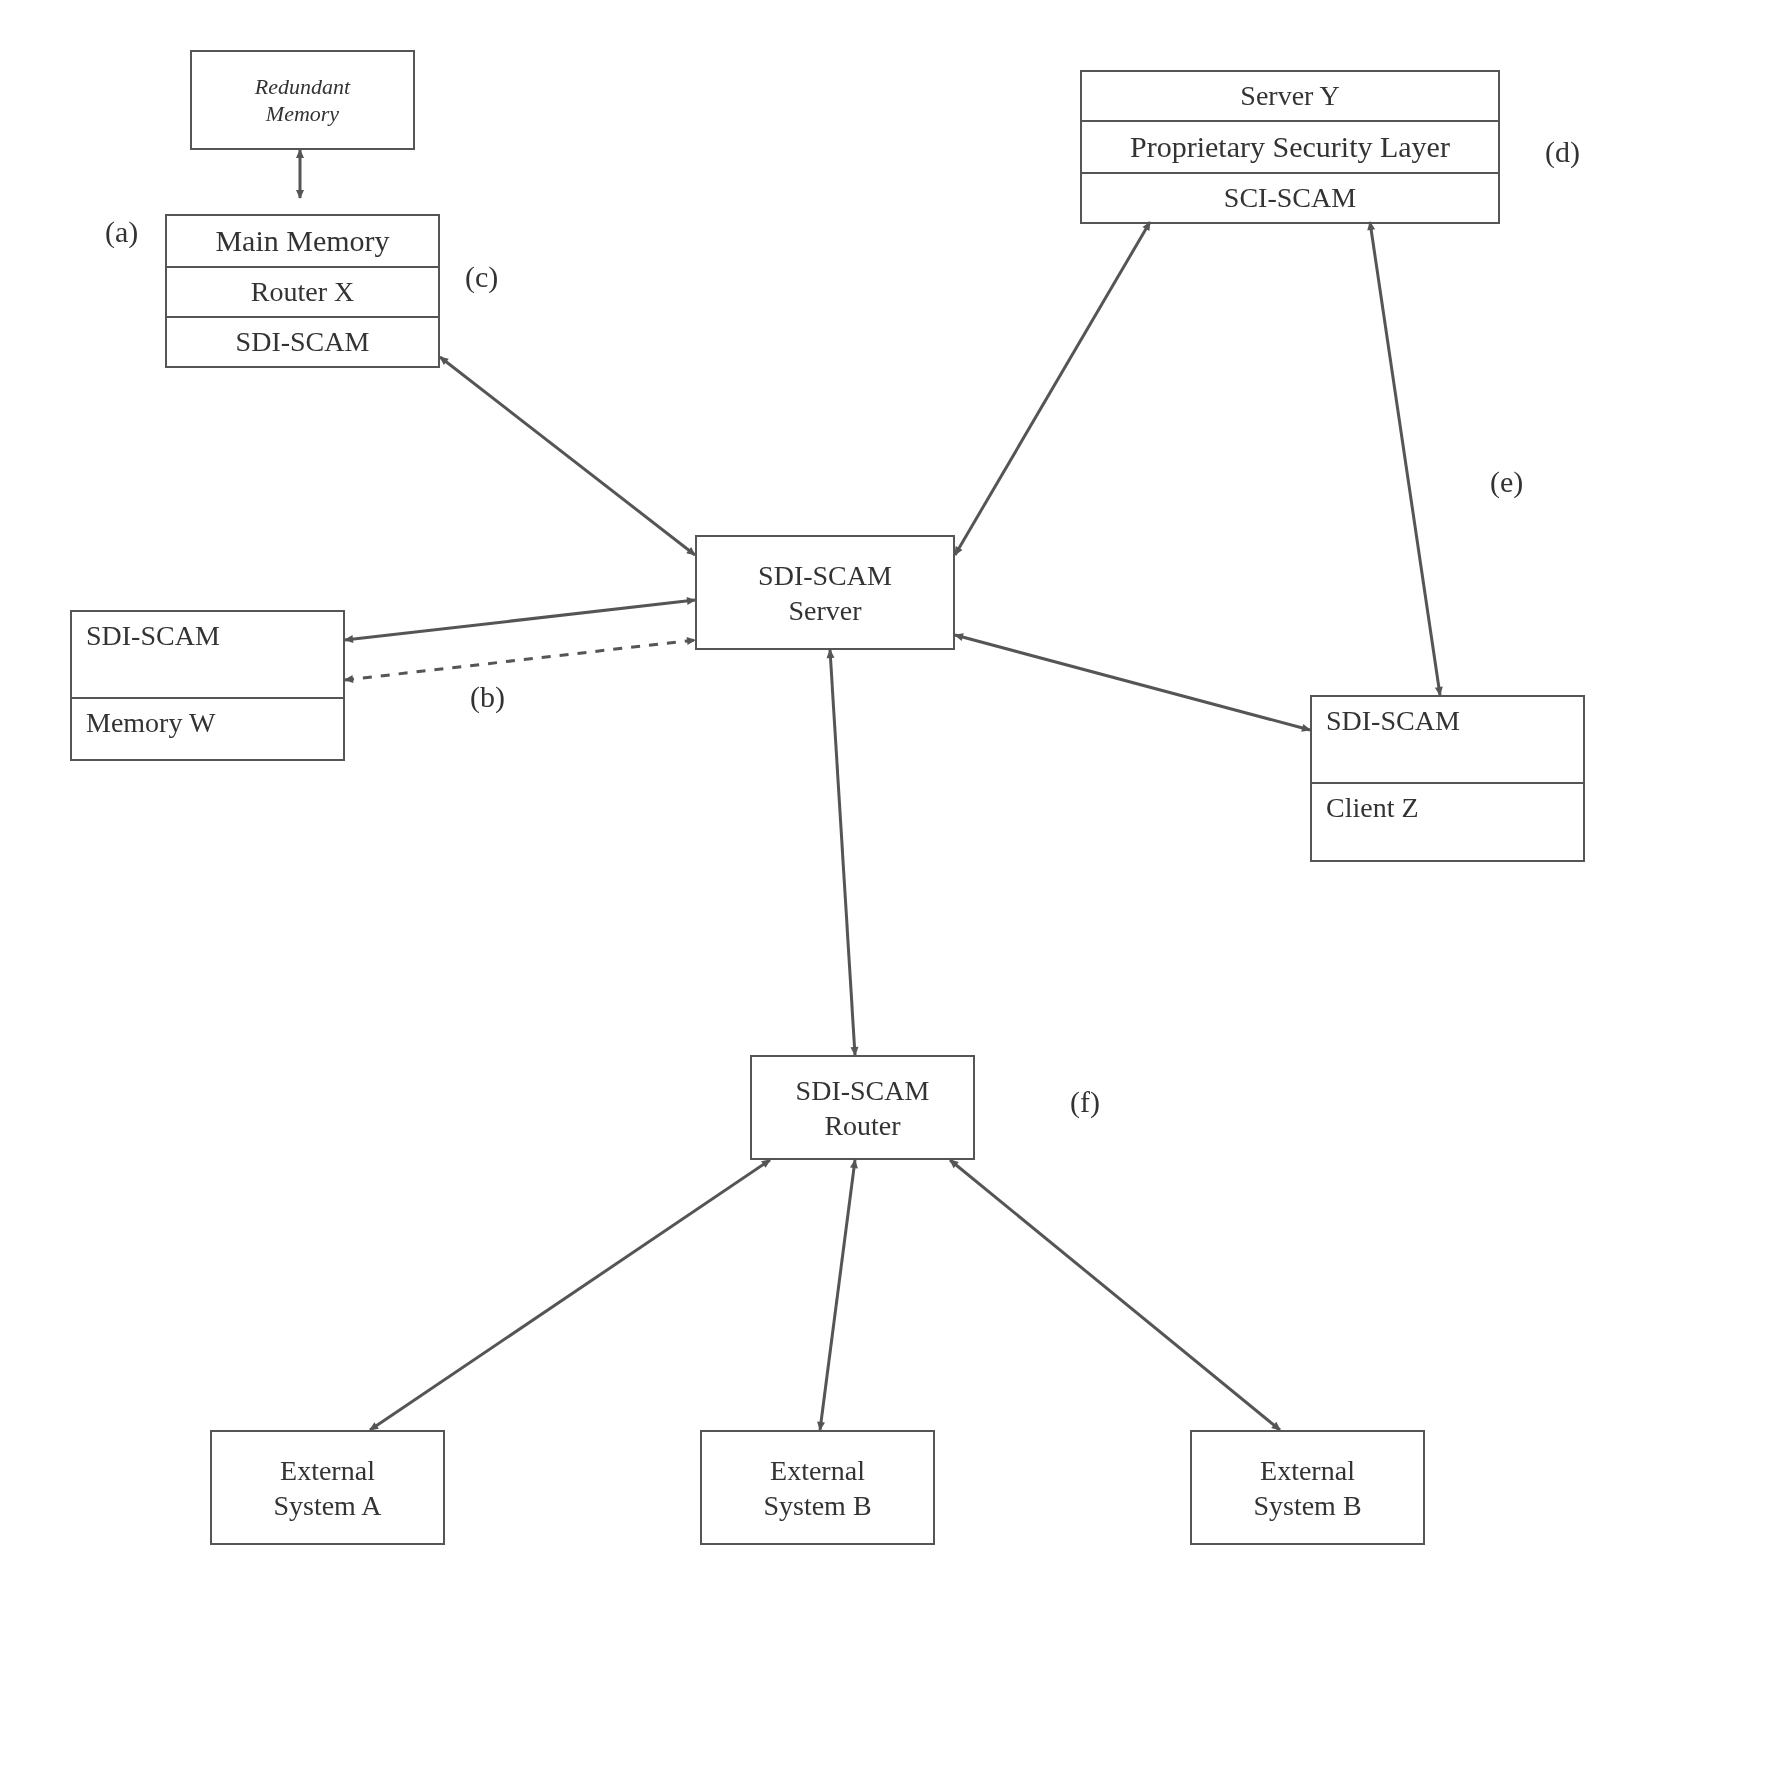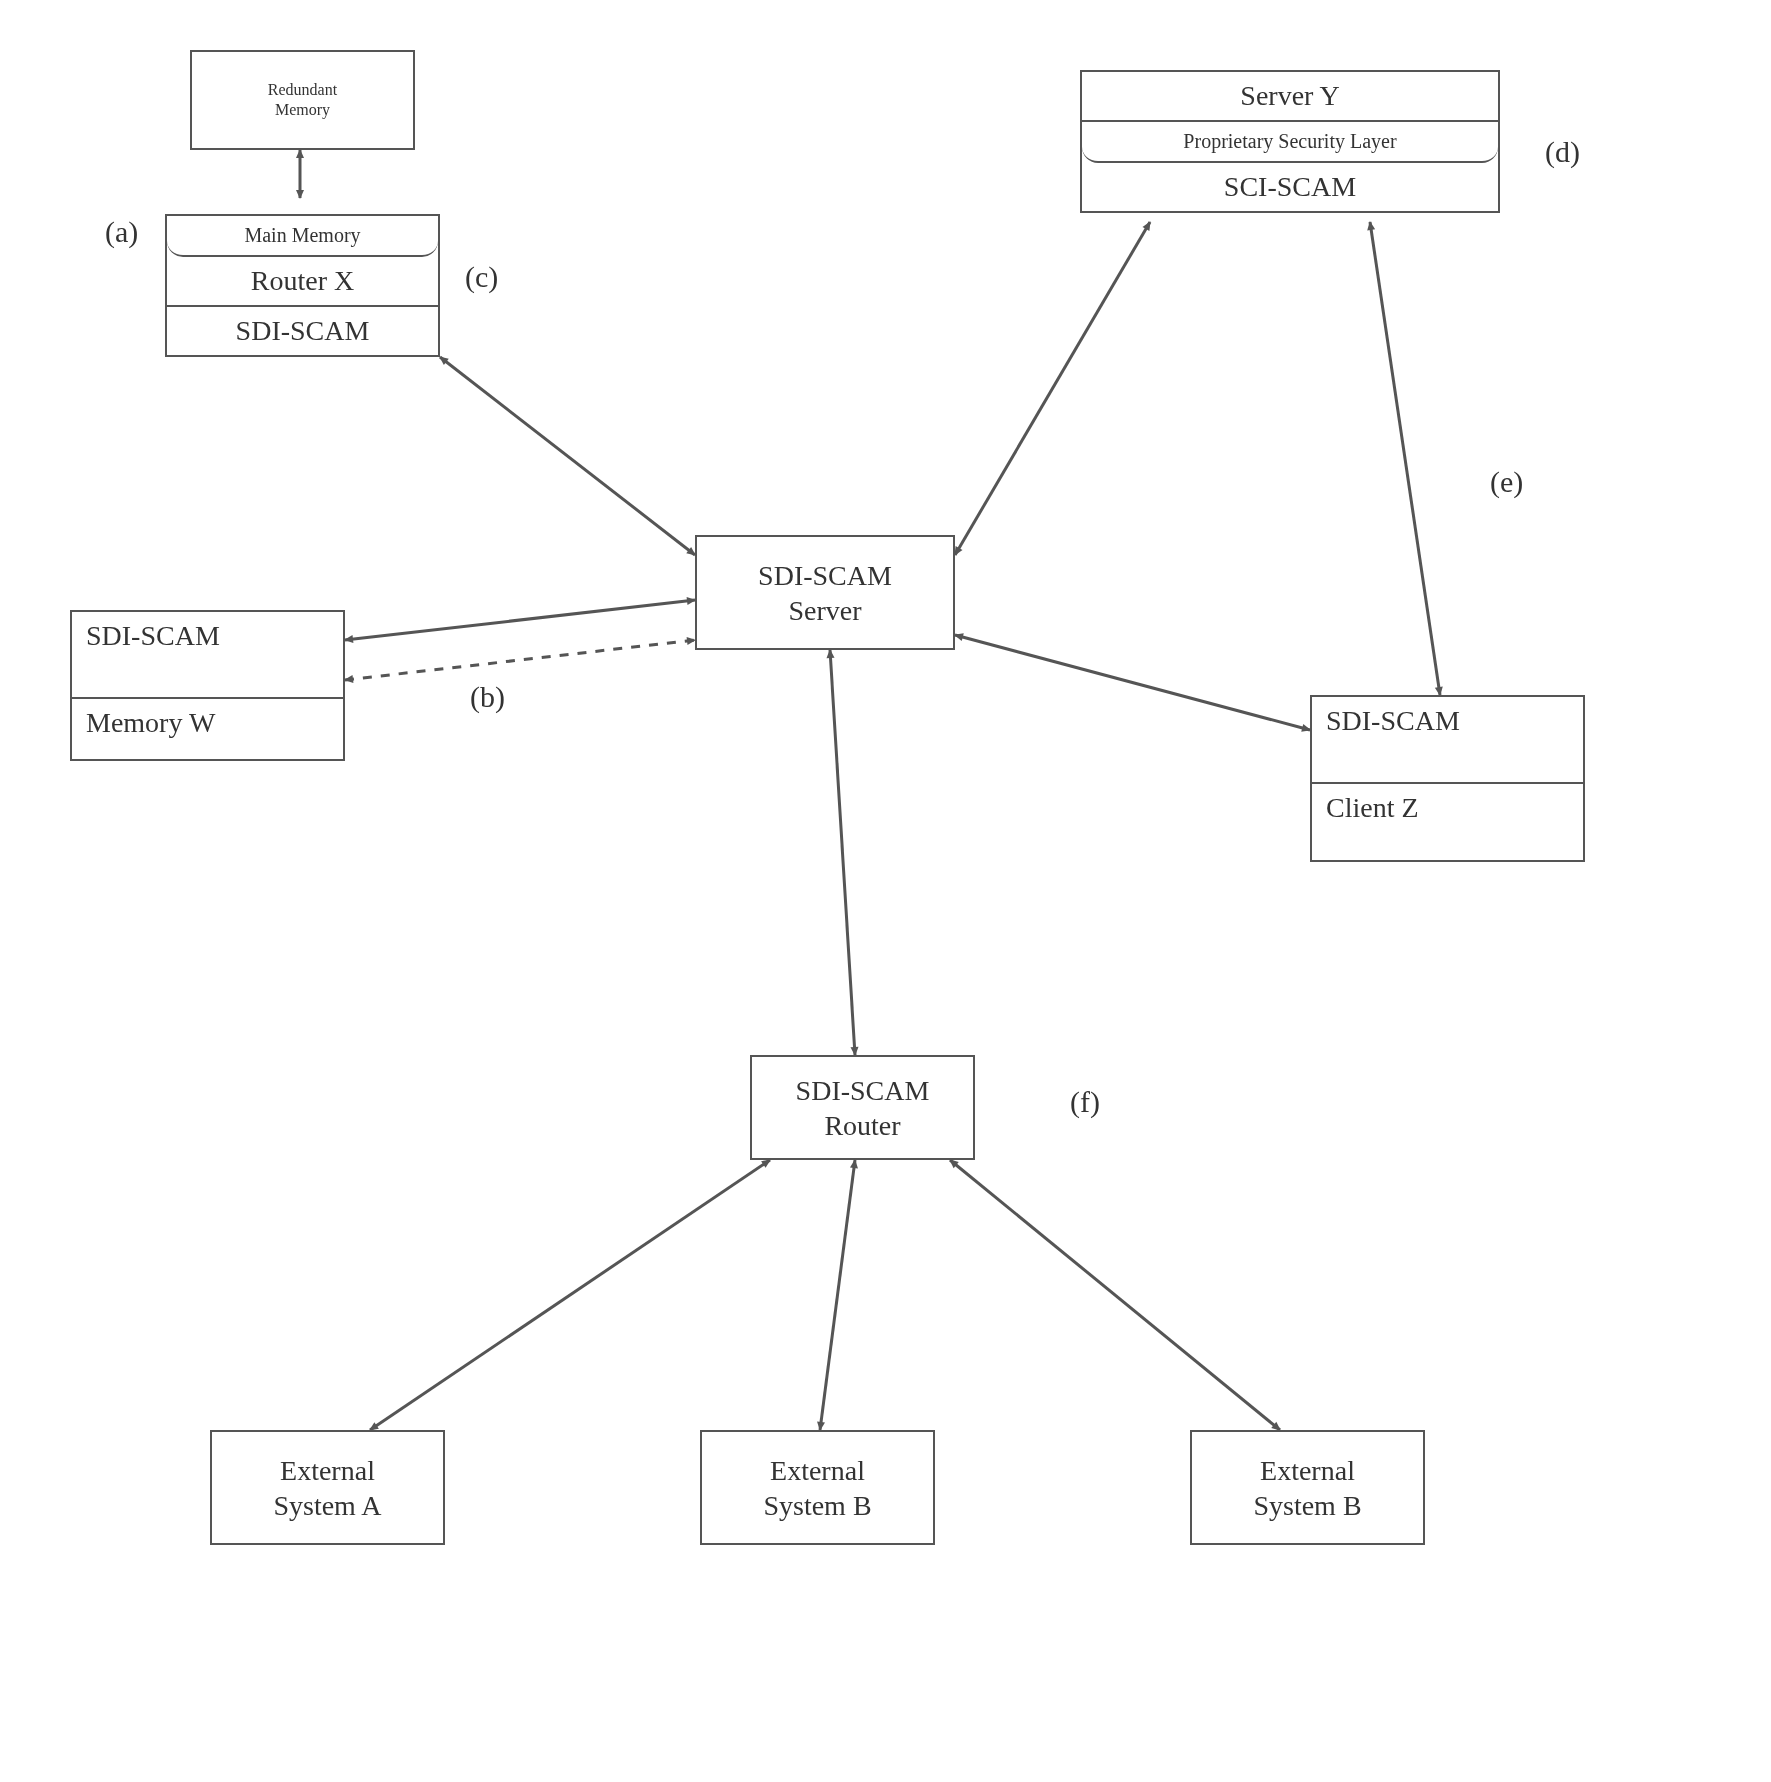--- a/index.html
+++ b/index.html
@@ -22,36 +22,36 @@
       background: #fff;
       display: flex;
       flex-direction: column;
       justify-content: center;
       align-items: center;
       text-align: center;
       font-size: 28px;
       line-height: 1.25;
       color: #333;
     }
-    .box.small { font-size: 16px; }
+    .box.small { font-size: 22px; font-style: italic; }
     .stack {
       position: absolute;
       border: 2px solid #555;
       background: #fff;
       display: flex;
       flex-direction: column;
     }
     .stack > div {
       border-bottom: 2px solid #555;
       padding: 8px 14px;
       text-align: center;
       font-size: 28px;
       color: #333;
     }
-    .stack > div.small { font-size: 20px; border-radius: 16px; }
+    .stack > div.small { font-size: 30px; }
     .stack > div:last-child { border-bottom: none; }
     .stack.left > div { text-align: left; }
     .annot {
       position: absolute;
       font-size: 30px;
       color: #333;
     }
     svg.connectors {
       position: absolute;
       top: 0; left: 0;

